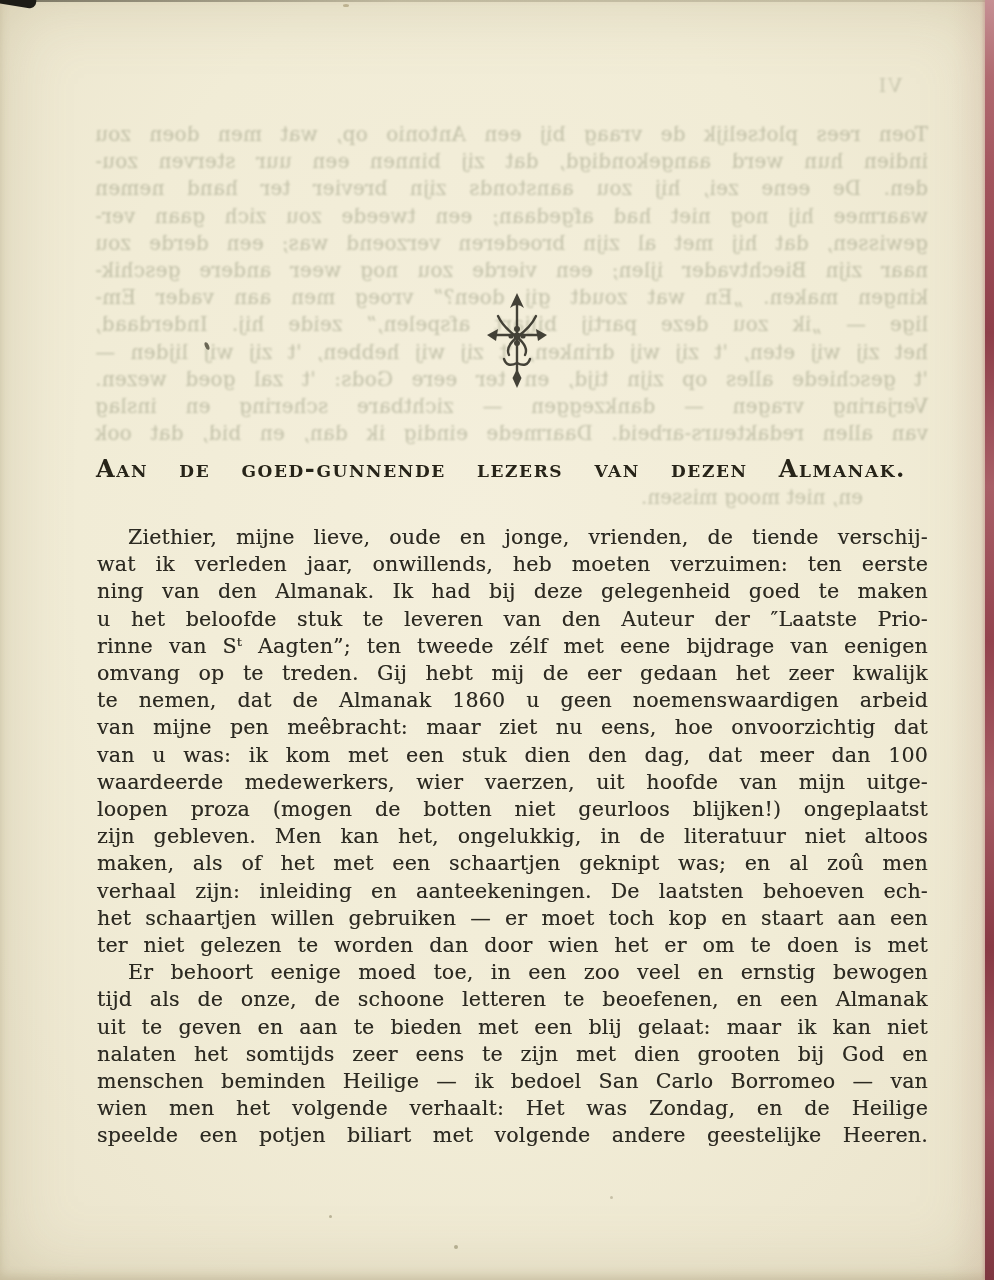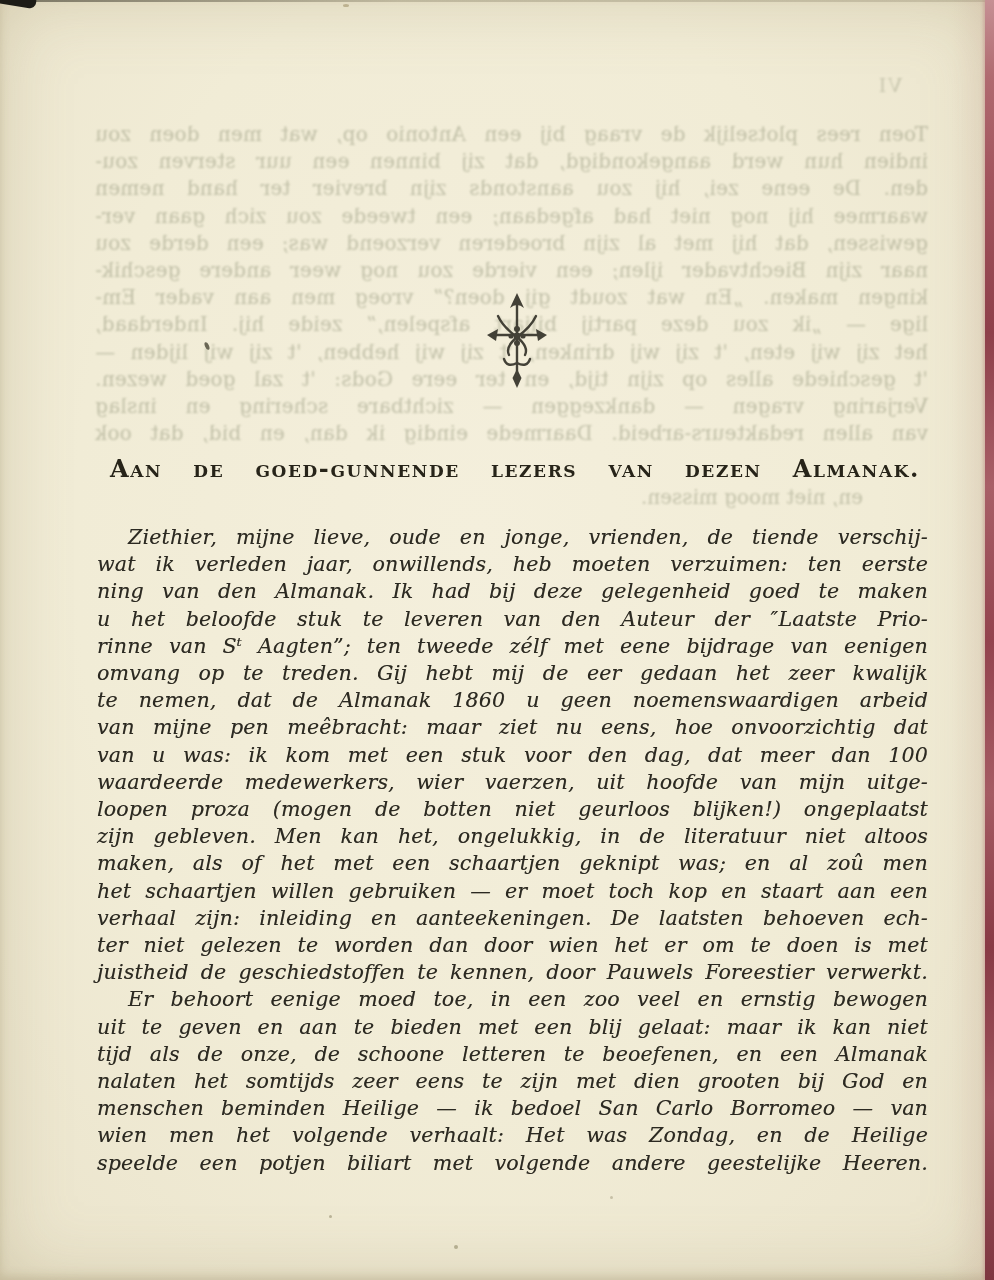--- a/index.html
+++ b/index.html
@@ -23,29 +23,29 @@
     transform:scaleX(-1);color:#7e8266;opacity:.42;filter:blur(0.8px);
     font-size:20px;line-height:27.2px;letter-spacing:.2px;}
   .showthrough .line{text-align:justify;text-align-last:justify;white-space:nowrap;}
   .st-pagenum{position:absolute;left:862px;top:74px;width:40px;transform:scaleX(-1);
     color:#8a8e73;opacity:.38;filter:blur(0.9px);font-size:19px;letter-spacing:2px;}
   .st-fragment{position:absolute;left:588px;top:485px;width:275px;transform:scaleX(-1);
     color:#7e8266;opacity:.40;filter:blur(0.8px);font-size:20px;}
 
   .ornament{position:absolute;left:483px;top:291px;width:68px;height:100px;opacity:.92;}
 
-  .heading{position:absolute;left:110px;top:454px;width:810px;margin:0;
+  .heading{position:absolute;left:96px;top:454px;width:810px;margin:0;
     font-variant:small-caps;font-weight:600;font-size:24px;line-height:30px;
     color:#272419;letter-spacing:1.6px;word-spacing:5px;
     text-align:justify;text-align-last:justify;white-space:nowrap;}
 
   .bodytext{position:absolute;left:97px;top:524px;width:831px;color:#2b2921;
     font-size:20.5px;line-height:27.2px;letter-spacing:.2px;
     text-shadow:0.25px 0 0 rgba(35,32,24,.45);}
-  .bodytext .line{text-align:justify;text-align-last:justify;white-space:nowrap;font-style:italic;}
+  .bodytext .line{text-align:justify;text-align-last:justify;white-space:nowrap;}
   .bodytext .para .line.first{text-indent:31px;}
 
   .speck{position:absolute;border-radius:50%;}
   .speck.s1{left:205px;top:342px;width:4px;height:8px;background:#403d2e;transform:rotate(-24deg);opacity:.75;}
   .speck.s2{left:454px;top:1245px;width:4px;height:4px;background:#8f8867;opacity:.6;}
   .speck.s3{left:343px;top:4px;width:6px;height:3px;background:#9b8c63;opacity:.55;}
   .speck.s4{left:329px;top:1215px;width:3px;height:3px;background:#77704f;opacity:.45;}
   .speck.s5{left:610px;top:1196px;width:3px;height:3px;background:#8a8363;opacity:.4;}
 </style>
 </head>
@@ -106,34 +106,33 @@
   <div class="bodytext">
     <div class="para">
         <div class="line first">Ziethier, mijne lieve, oude en jonge, vrienden, de tiende verschij-</div>
         <div class="line">wat ik verleden jaar, onwillends, heb moeten verzuimen: ten eerste</div>
         <div class="line">ning van den Almanak. Ik had bij deze gelegenheid goed te maken</div>
         <div class="line">u het beloofde stuk te leveren van den Auteur der ″Laatste Prio-</div>
         <div class="line">rinne van Sᵗ Aagten”; ten tweede zélf met eene bijdrage van eenigen</div>
         <div class="line">omvang op te treden. Gij hebt mij de eer gedaan het zeer kwalijk</div>
         <div class="line">te nemen, dat de Almanak 1860 u geen noemenswaardigen arbeid</div>
         <div class="line">van mijne pen meêbracht: maar ziet nu eens, hoe onvoorzichtig dat</div>
-        <div class="line">van u was: ik kom met een stuk voor den dag, dat meer dan 100</div>
+        <div class="line">van u was: ik kom met een stuk dien den dag, dat meer dan 100</div>
         <div class="line">waardeerde medewerkers, wier vaerzen, uit hoofde van mijn uitge-</div>
         <div class="line">loopen proza (mogen de botten niet geurloos blijken!) ongeplaatst</div>
         <div class="line">zijn gebleven. Men kan het, ongelukkig, in de literatuur niet altoos</div>
         <div class="line">maken, als of het met een schaartjen geknipt was; en al zoû men</div>
+        <div class="line">verhaal zijn: inleiding en aanteekeningen. De laatsten behoeven ech-</div>
         <div class="line">het schaartjen willen gebruiken — er moet toch kop en staart aan een</div>
-        <div class="line">verhaal zijn: inleiding en aanteekeningen. De laatsten behoeven ech-</div>
         <div class="line">ter niet gelezen te worden dan door wien het er om te doen is met</div>
-        <div class="line last">juistheid de geschiedstoffen te kennen, door Pauwels Foreestier verwerkt.</div>
       </div>
     <div class="para">
         <div class="line first">Er behoort eenige moed toe, in een zoo veel en ernstig bewogen</div>
+        <div class="line">tijd als de onze, de schoone letteren te beoefenen, en een Almanak</div>
         <div class="line">uit te geven en aan te bieden met een blij gelaat: maar ik kan niet</div>
-        <div class="line">tijd als de onze, de schoone letteren te beoefenen, en een Almanak</div>
         <div class="line">nalaten het somtijds zeer eens te zijn met dien grooten bij God en</div>
         <div class="line">menschen beminden Heilige — ik bedoel San Carlo Borromeo — van</div>
         <div class="line">wien men het volgende verhaalt: Het was Zondag, en de Heilige</div>
         <div class="line last">speelde een potjen biliart met volgende andere geestelijke Heeren.</div>
       </div>
   </div>
 
   <div class="speck s1"></div>
   <div class="speck s2"></div>
   <div class="speck s3"></div>

